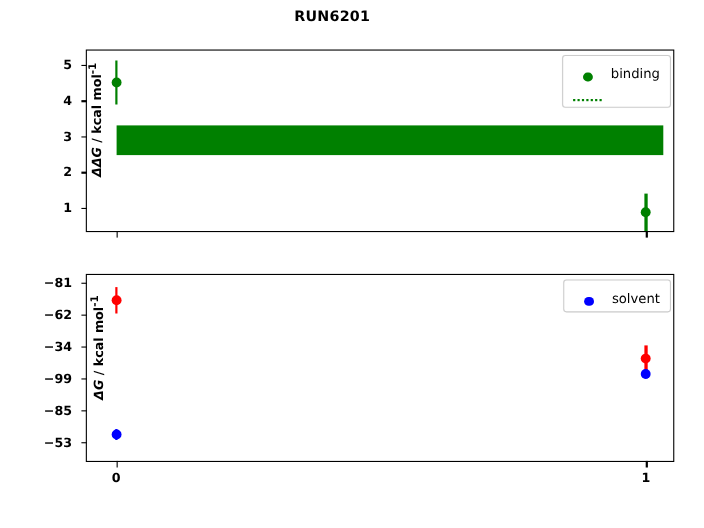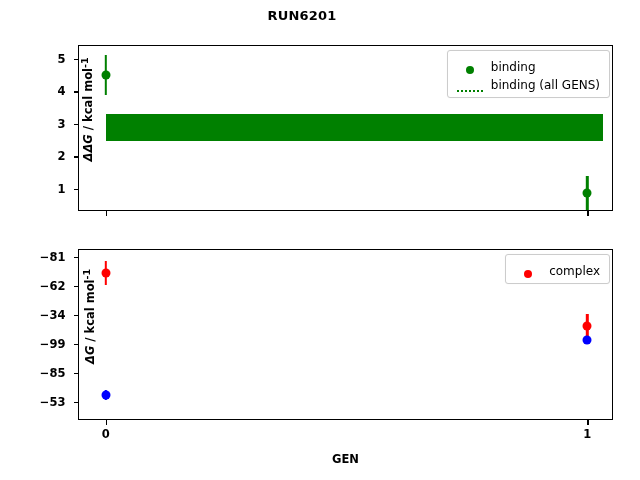--- a/index.html
+++ b/index.html
@@ -228,21 +228,20 @@
       <div class="legend-row">
         <span class="legend-key" style="color:#008000">
           <span class="legend-dot"></span>
         </span>
         <span class="legend-label">binding</span>
       </div>
       <div class="legend-row">
         <span class="legend-key" style="color:#008000">
           <span class="legend-dotted"></span>
         </span>
-        <span class="legend-label">binding (all GENS)</span>
       </div>
     </div>
 
   </div>
 
   <div class="axes" id="axes-bottom">
 
     <div class="ylabel" id="ylabel-bottom">
       <span>ΔG</span><span class="upright"> / kcal mol</span><sup class="upright">-1</sup>
     </div>
@@ -282,24 +281,23 @@
       <div class="errbar" style="color:#ff0000; left:508.2px; top:64.2px; height:23.2px;"></div>
       <div class="marker" style="color:#ff0000; left:508.2px; top:75.8px;"></div>
 
       <div class="errbar" style="color:#0000ff; left:508.2px; top:86.7px; height:7.0px;"></div>
       <div class="marker" style="color:#0000ff; left:508.2px; top:90.2px;"></div>
 
     </div>
 
     <div class="legend" id="legend-bottom">
       <div class="legend-row">
-        <span class="legend-key" style="color:#ff0000">
+        <span class="legend-key" style="color:#0000ff">
           <span class="legend-dot"></span>
         </span>
-        <span class="legend-label">complex</span>
+        <span class="legend-label">solvent</span>
       </div>
     </div>
 
   </div>
 
-  <div class="xlabel">GEN</div>
 
 </div>
 
 </body></html>

